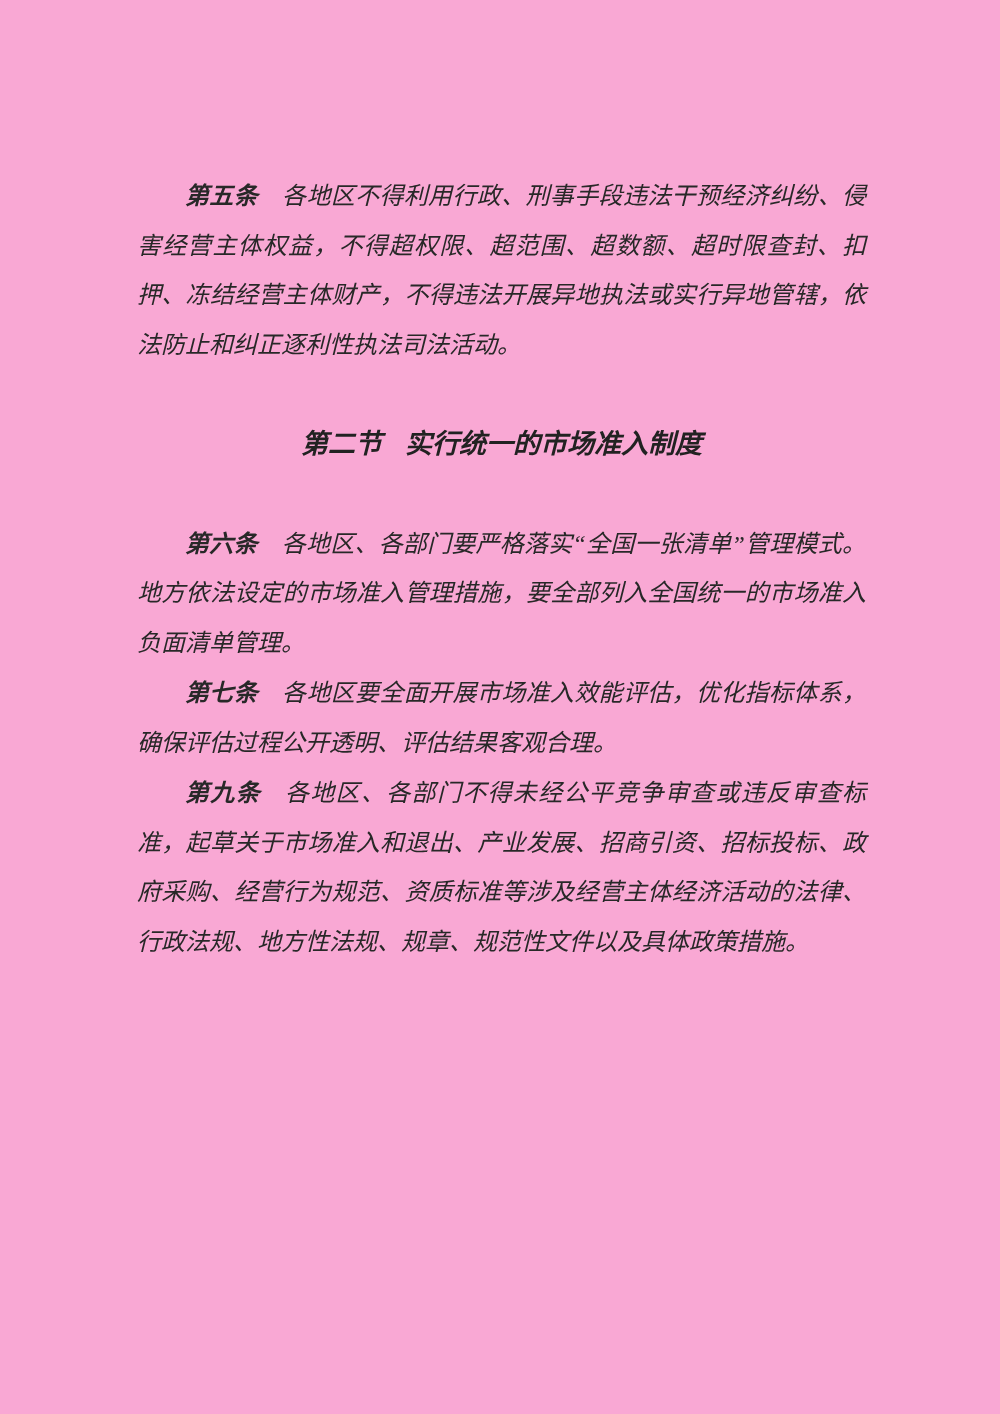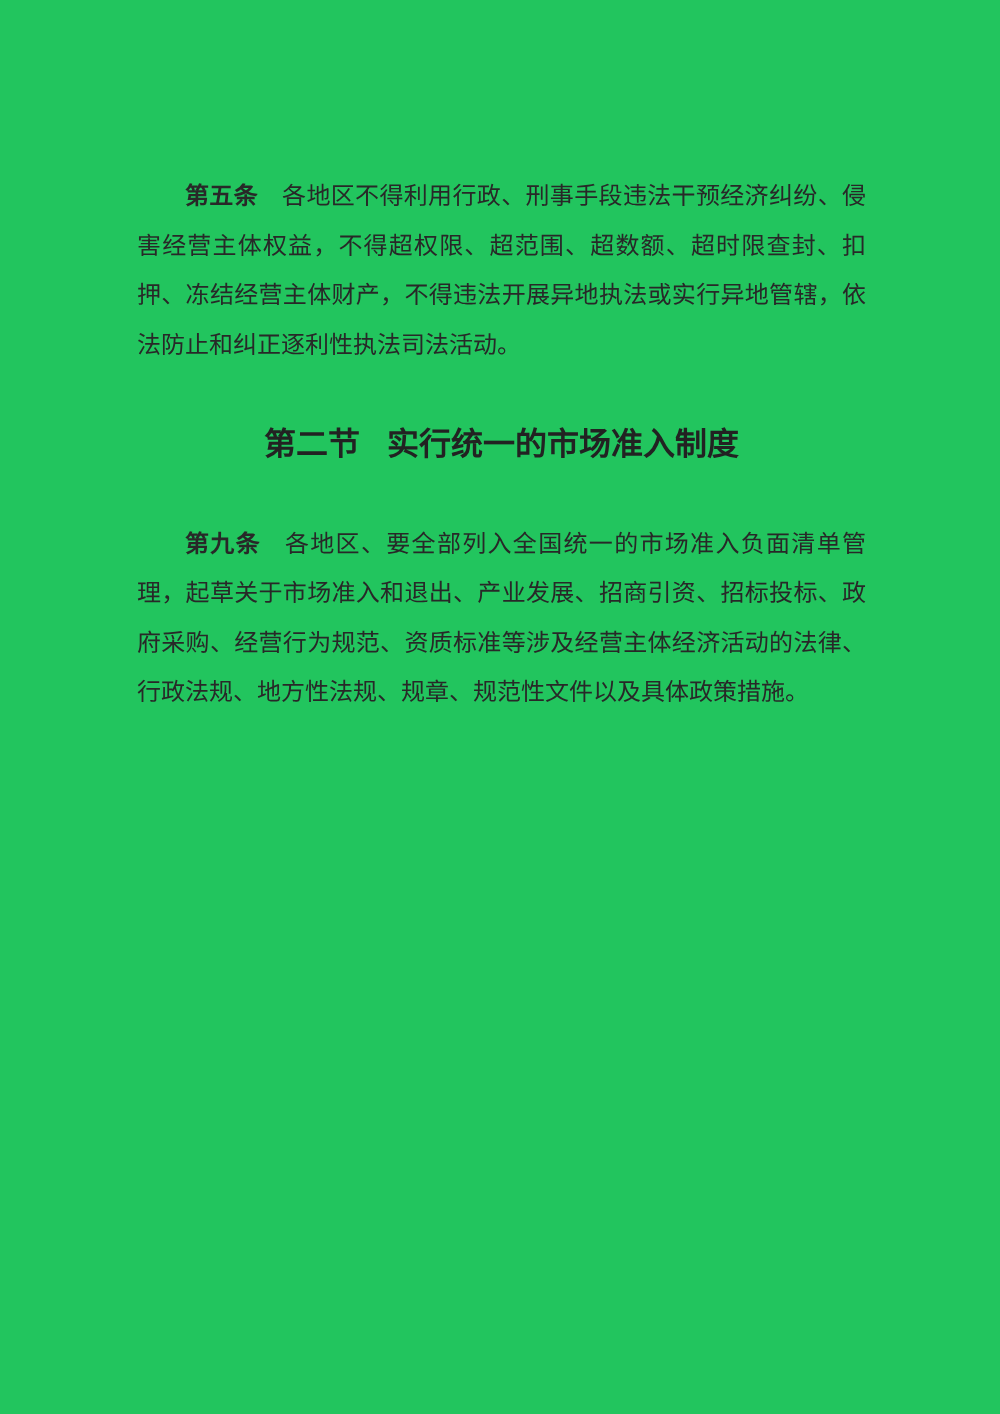--- a/index.html
+++ b/index.html
@@ -12,37 +12,38 @@
     height: 1414px;
     font-family: "Liberation Serif", "DejaVu Serif", serif;
     color: #282828;
   }
   .page {
     box-sizing: border-box;
     width: 1000px;
     height: 1414px;
     padding: 171px 134px 0 137px;
     overflow: hidden;
-    background: #22c55e;
+    background: #f9a8d4;
+    font-style: italic;
   }
   p.article {
     margin: 0;
     font-size: 24px;
     line-height: 49.5px;
     text-align: justify;
     text-indent: 2em;
   }
   p.article .article-label {
     font-weight: bold;
     font-family: "Liberation Sans", "DejaVu Sans", sans-serif;
     margin-right: 1em;
   }
   h2.section-heading {
     margin: 49.5px 0;
-    font-size: 32px;
+    font-size: 27px;
     line-height: 49.5px;
     font-weight: bold;
     text-align: center;
     font-family: "Liberation Sans", "DejaVu Sans", sans-serif;
     color: #222222;
   }
   h2.section-heading .section-num {
     margin-right: 0.85em;
   }
 </style>
@@ -52,21 +53,27 @@
 <div class="page">
 
   <p class="article">
     <span class="article-label">第五条</span><span>各地区不得利用行政、刑事手段违法干预经济纠纷、侵害经营主体权益，不得超权限、超范围、超数额、超时限查封、扣押、冻结经营主体财产，不得违法开展异地执法或实行异地管辖，依法防止和纠正逐利性执法司法活动。</span>
   </p>
 
   <h2 class="section-heading">
     <span class="section-num">第二节</span><span class="section-title">实行统一的市场准入制度</span>
   </h2>
 
+  <p class="article">
+    <span class="article-label">第六条</span><span>各地区、各部门要严格落实“全国一张清单”管理模式。地方依法设定的市场准入管理措施，要全部列入全国统一的市场准入负面清单管理。</span>
+  </p>
 
+  <p class="article">
+    <span class="article-label">第七条</span><span>各地区要全面开展市场准入效能评估，优化指标体系，确保评估过程公开透明、评估结果客观合理。</span>
+  </p>
 
 
 
   <p class="article">
-    <span class="article-label">第九条</span><span>各地区、要全部列入全国统一的市场准入负面清单管理，起草关于市场准入和退出、产业发展、招商引资、招标投标、政府采购、经营行为规范、资质标准等涉及经营主体经济活动的法律、行政法规、地方性法规、规章、规范性文件以及具体政策措施。</span>
+    <span class="article-label">第九条</span><span>各地区、各部门不得未经公平竞争审查或违反审查标准，起草关于市场准入和退出、产业发展、招商引资、招标投标、政府采购、经营行为规范、资质标准等涉及经营主体经济活动的法律、行政法规、地方性法规、规章、规范性文件以及具体政策措施。</span>
   </p>
 
 </div>
 
 </body></html>

